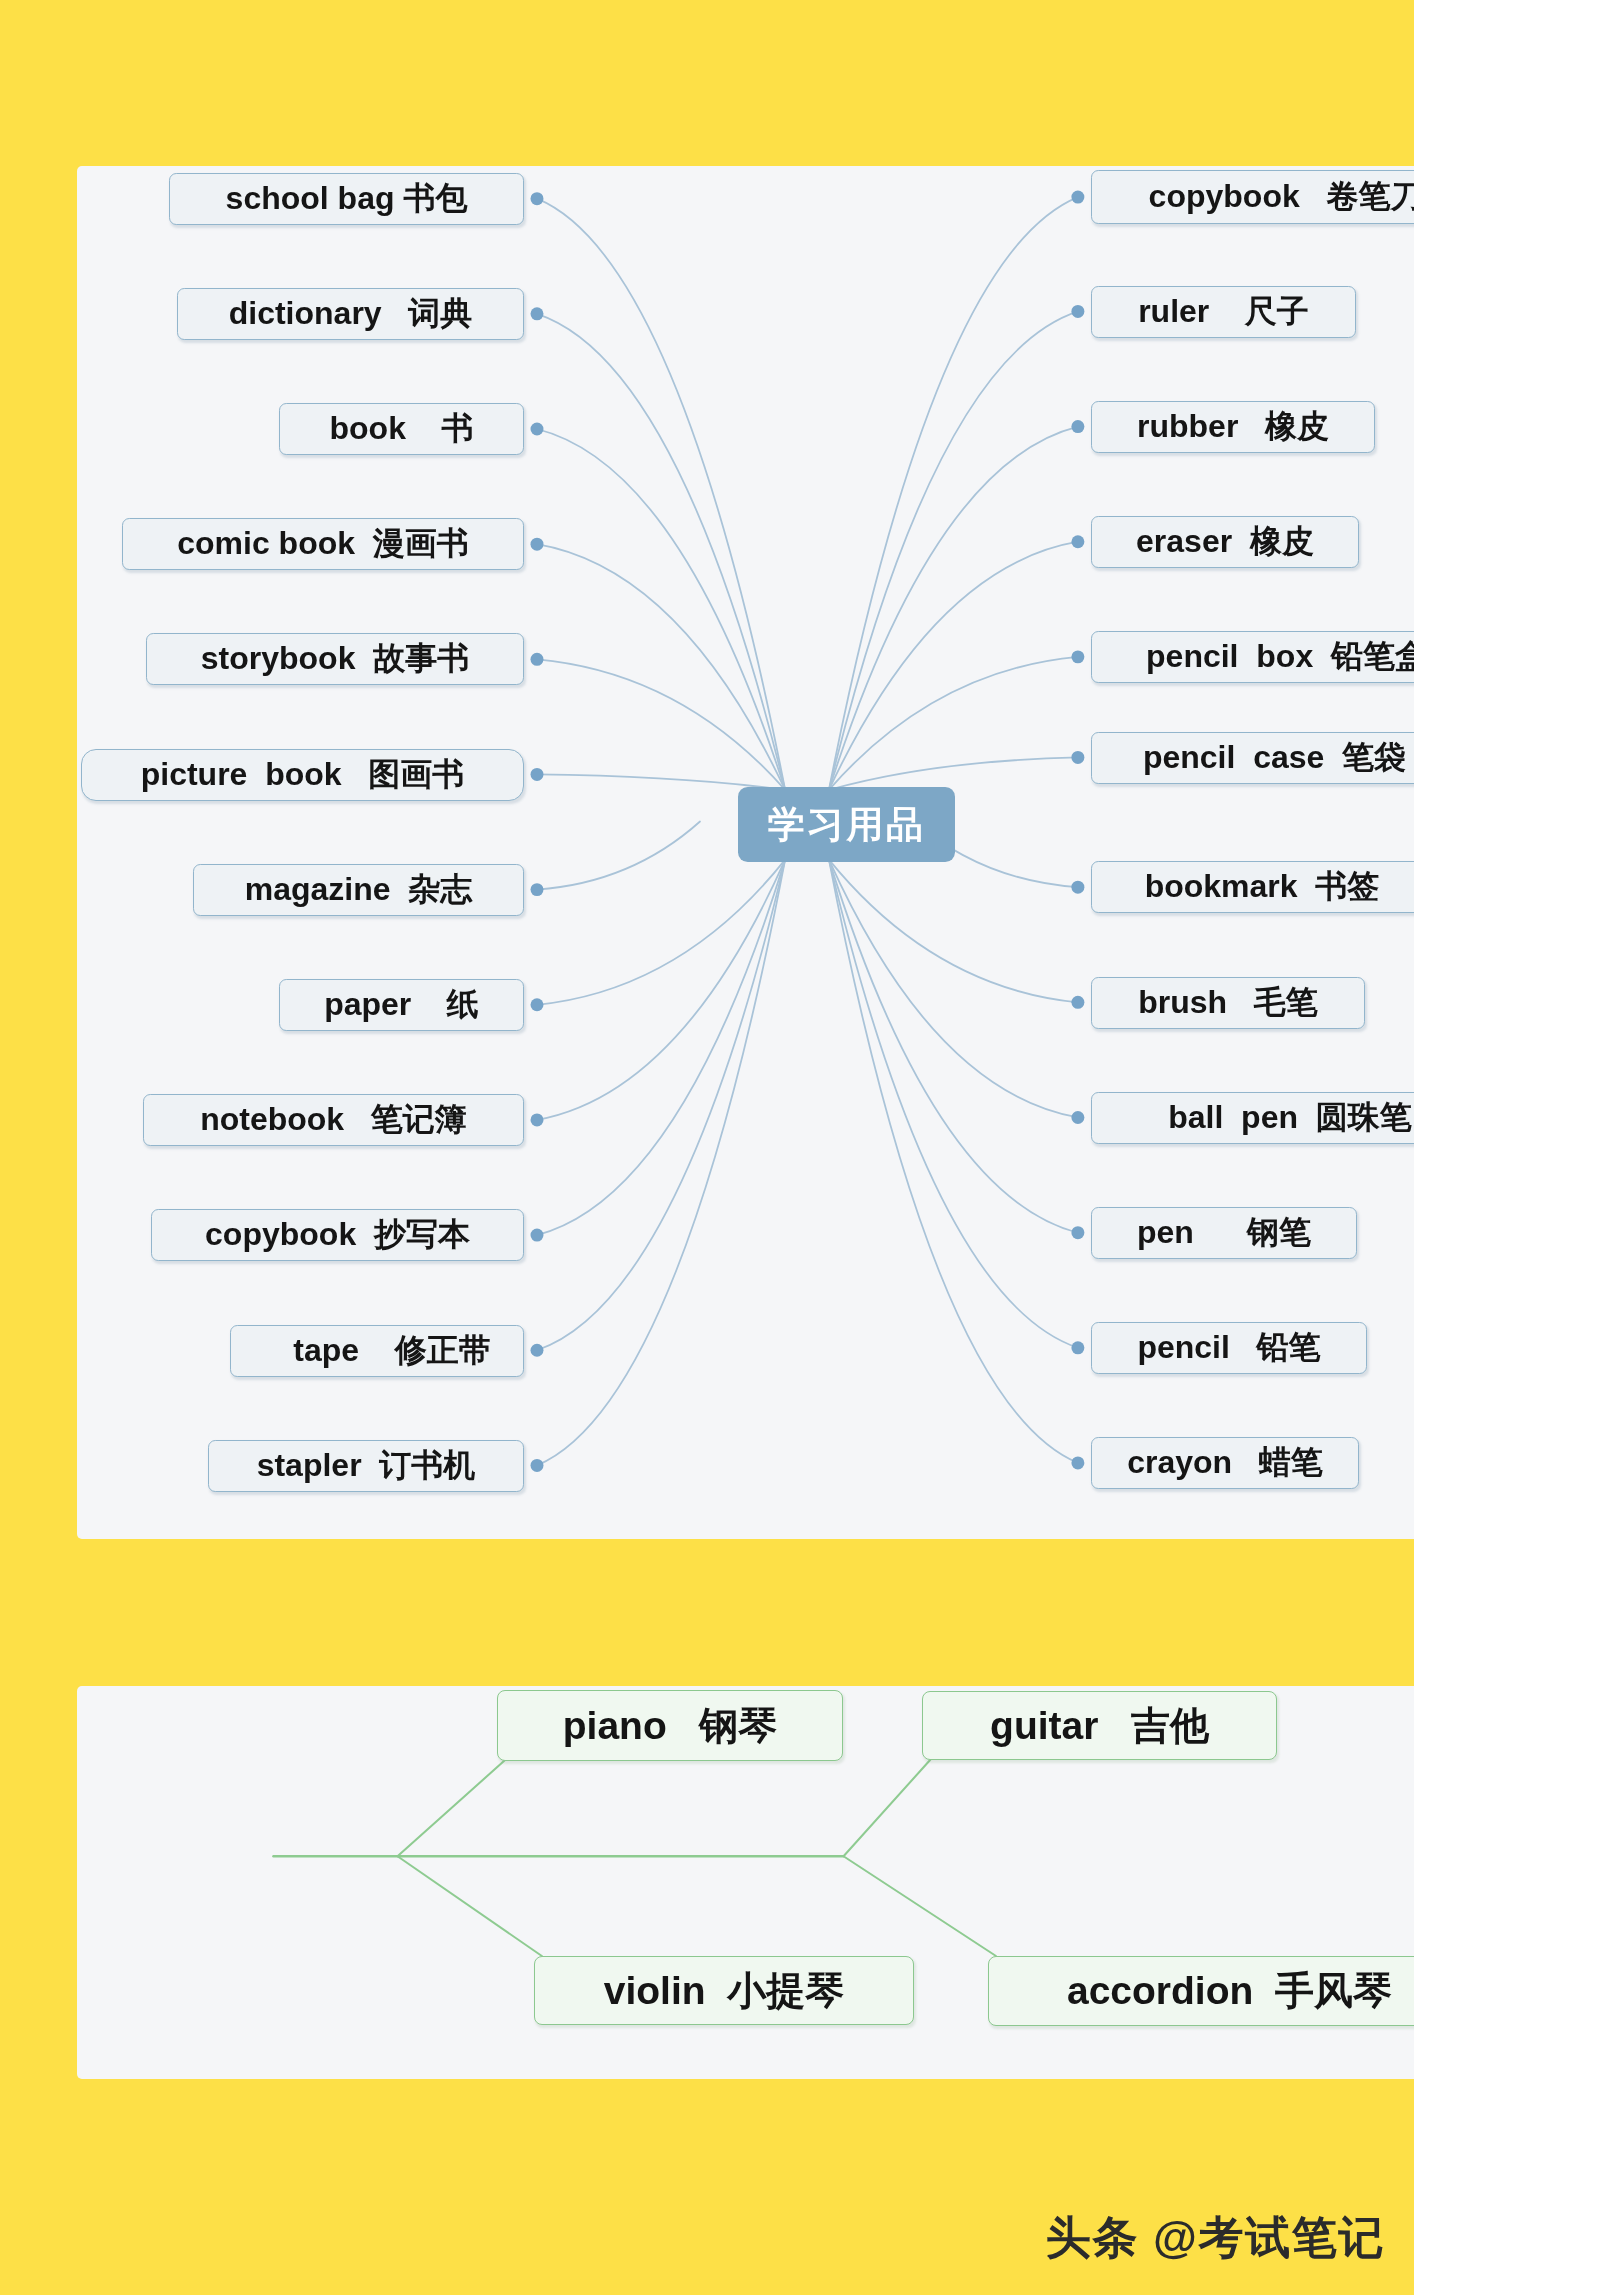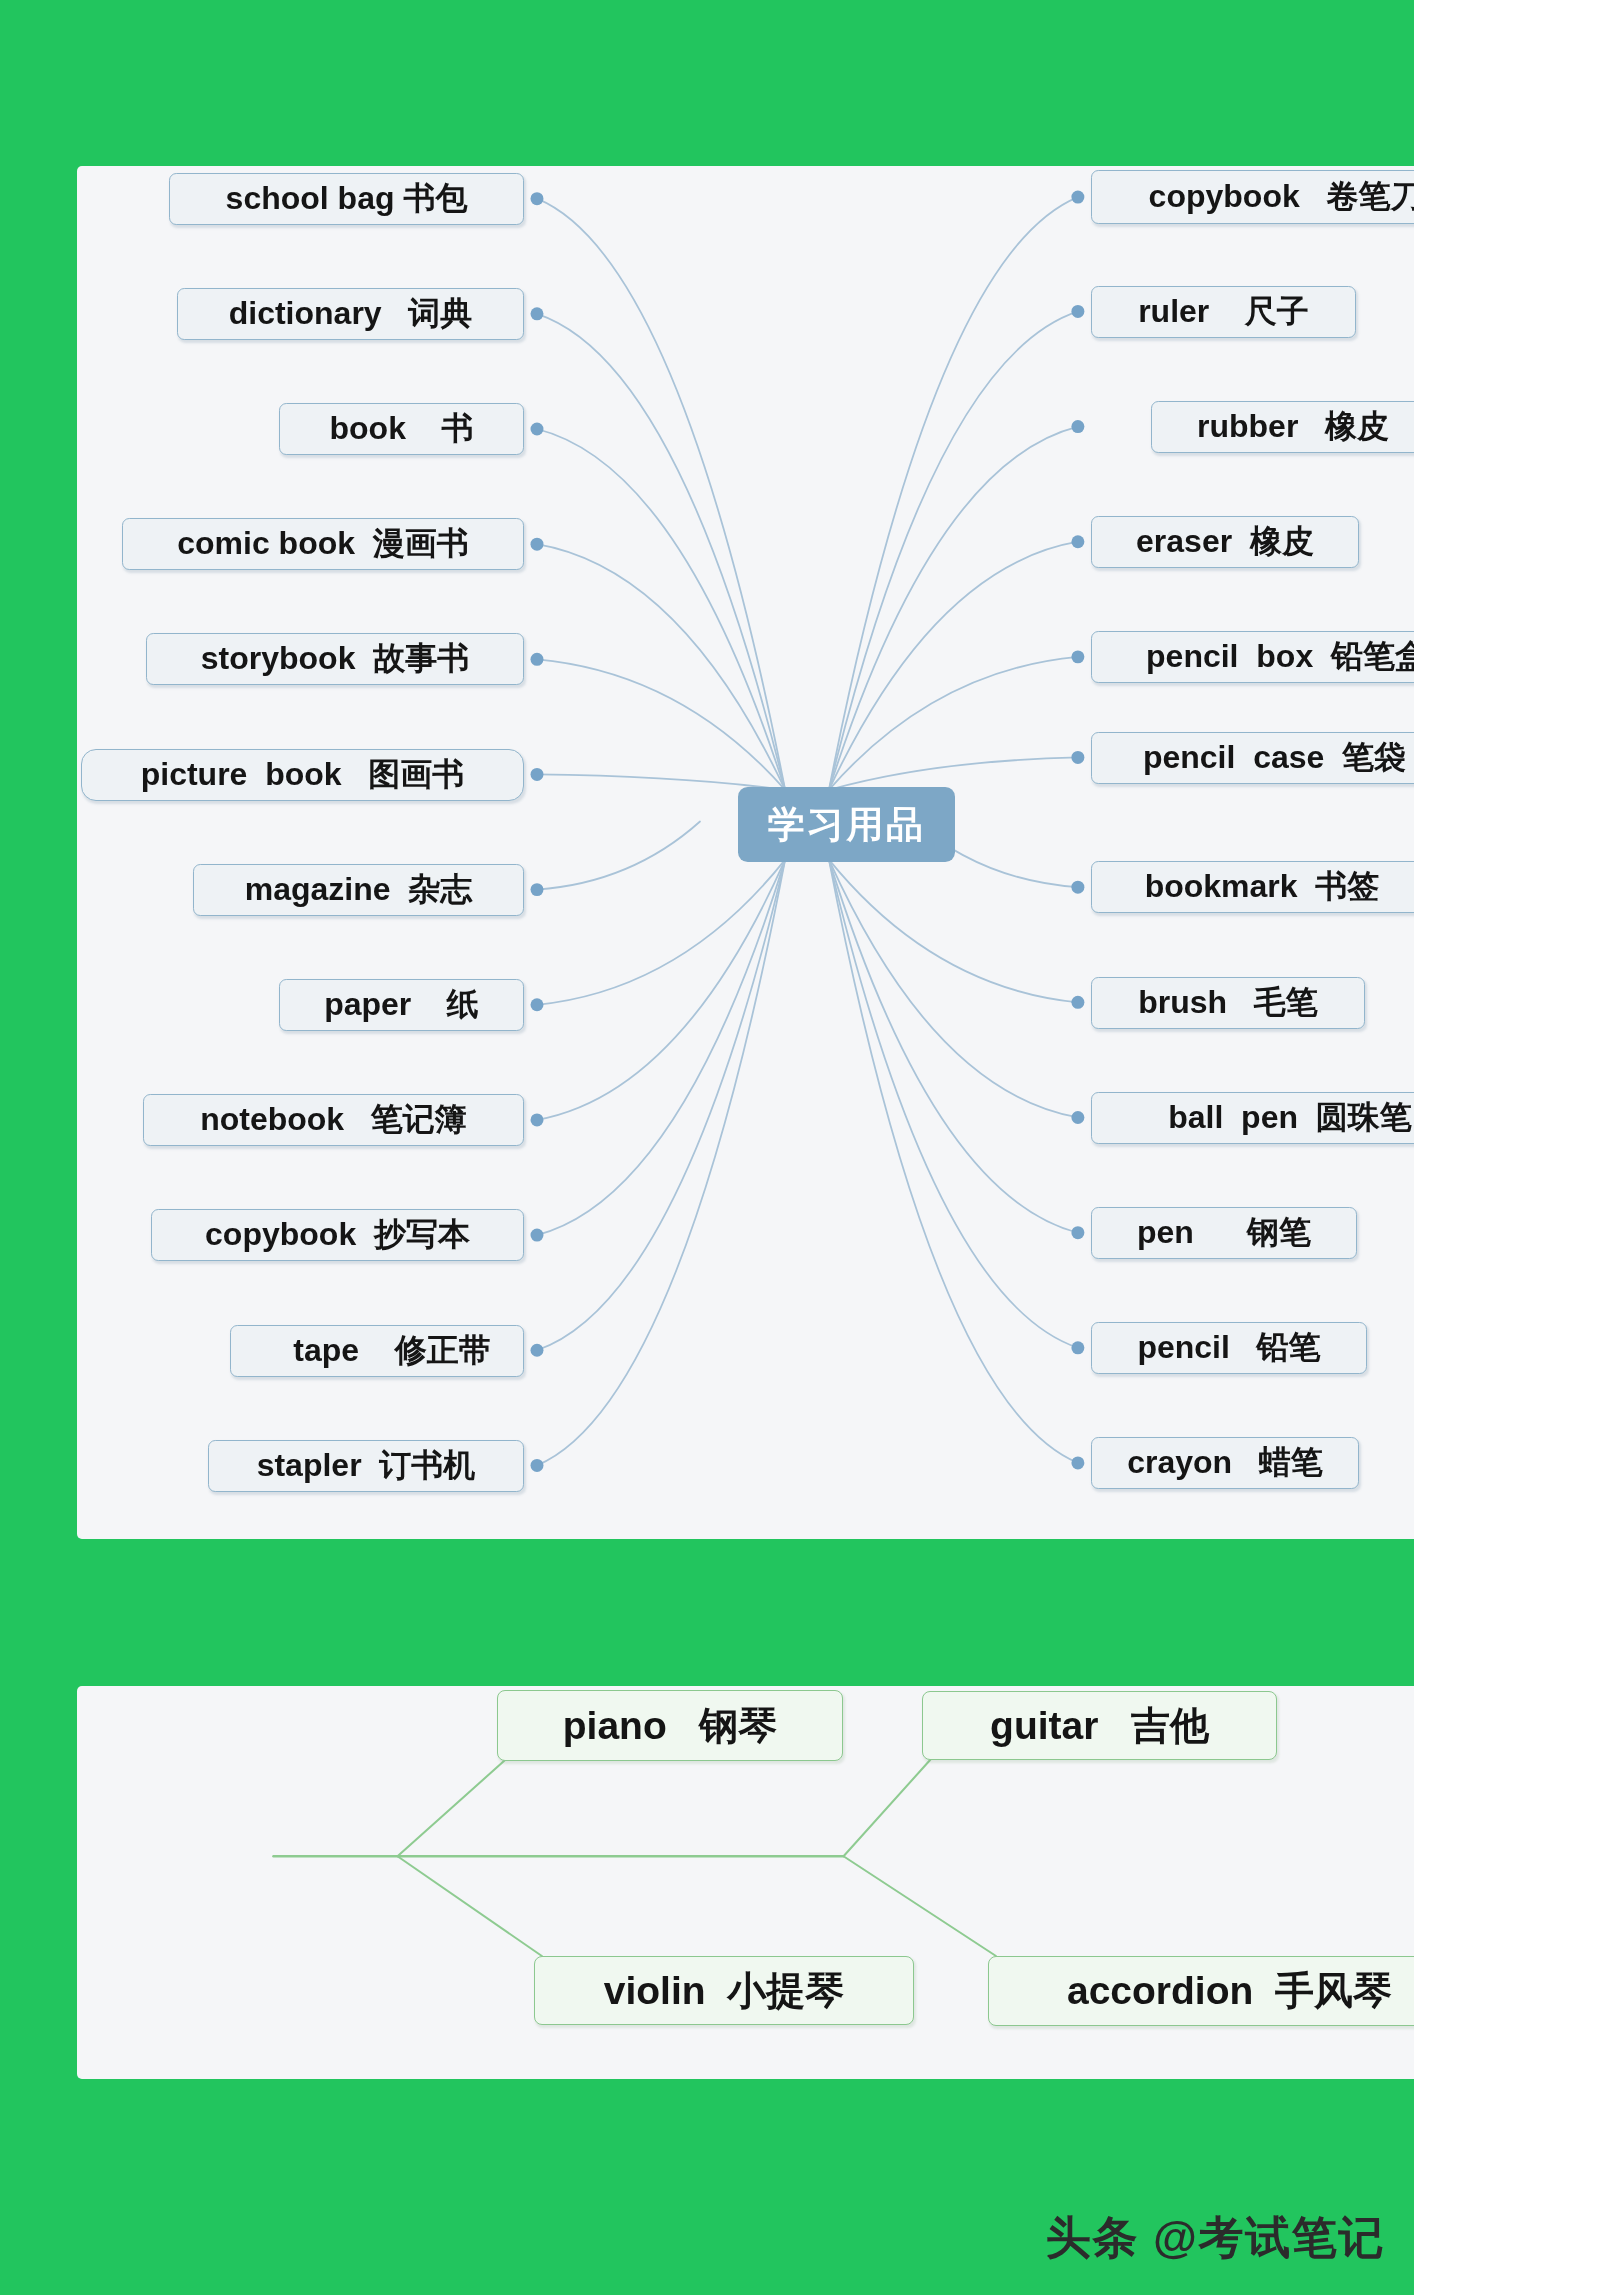--- a/index.html
+++ b/index.html
@@ -1,19 +1,19 @@
 <!DOCTYPE html>
 <html style="font-size:13px"><head>
 <meta charset="utf-8">
 <style>
   html,body{margin:0;padding:0;background:#ffffff;}
   #canvas{
     position:relative;
     width:1414px;height:2295px;
-    background:#22c55e;
+    background:#fde047;
     font-family:"Liberation Sans","DejaVu Sans",sans-serif;
     overflow:hidden;
   }
   .panel{
     position:absolute;
     background:#f5f6f8;
     border-radius:4.9px;
   }
   .panel-top{left:77px;top:166px;width:1466px;height:1373px;}
   .panel-bottom{left:77px;top:1686px;width:1466px;height:393px;}
@@ -140,21 +140,21 @@
       <div class="topic-box " style="left: 146px; top: 633px; width: 378px; height: 52px;">storybook  故事书</div>
       <div class="topic-box " style="left: 81px; top: 749px; width: 443px; height: 52px; border-radius: 15px;">picture  book   图画书</div>
       <div class="topic-box " style="left: 193px; top: 864px; width: 331px; height: 52px;">magazine  杂志</div>
       <div class="topic-box " style="left: 279px; top: 979px; width: 245px; height: 52px;">paper    纸</div>
       <div class="topic-box " style="left: 143px; top: 1094px; width: 381px; height: 52px;">notebook   笔记簿</div>
       <div class="topic-box " style="left: 151px; top: 1209px; width: 373px; height: 52px;">copybook  抄写本</div>
       <div class="topic-box " style="left: 230px; top: 1325px; width: 294px; height: 52px; padding-left: 30px;">tape    修正带</div>
       <div class="topic-box " style="left: 208px; top: 1440px; width: 316px; height: 52px;">stapler  订书机</div>
       <div class="topic-box " style="left: 1091px; top: 170px; width: 389px; height: 54px;">copybook   卷笔刀</div>
       <div class="topic-box " style="left: 1091px; top: 286px; width: 265px; height: 52px;">ruler    尺子</div>
-      <div class="topic-box " style="left: 1151px; top: 401px; width: 284px; height: 52px;">rubber   橡皮</div>
+      <div class="topic-box " style="left: 1091px; top: 401px; width: 284px; height: 52px;">rubber   橡皮</div>
       <div class="topic-box " style="left: 1091px; top: 516px; width: 268px; height: 52px;">eraser  橡皮</div>
       <div class="topic-box " style="left: 1091px; top: 631px; width: 391px; height: 52px;">pencil  box  铅笔盒</div>
       <div class="topic-box " style="left: 1091px; top: 732px; width: 367px; height: 52px;">pencil  case  笔袋</div>
       <div class="topic-box " style="left: 1091px; top: 861px; width: 342px; height: 52px;">bookmark  书签</div>
       <div class="topic-box " style="left: 1091px; top: 977px; width: 274px; height: 52px;">brush   毛笔</div>
       <div class="topic-box " style="left: 1091px; top: 1092px; width: 350px; height: 52px; padding-left: 48px;">ball  pen  圆珠笔</div>
       <div class="topic-box " style="left: 1091px; top: 1207px; width: 266px; height: 52px;">pen      钢笔</div>
       <div class="topic-box " style="left: 1091px; top: 1322px; width: 276px; height: 52px;">pencil   铅笔</div>
       <div class="topic-box " style="left: 1091px; top: 1437px; width: 268px; height: 52px;">crayon   蜡笔</div>
       <div class="topic-box topic-green" style="left: 497px; top: 1690px; width: 346px; height: 71px;">piano   钢琴</div>

